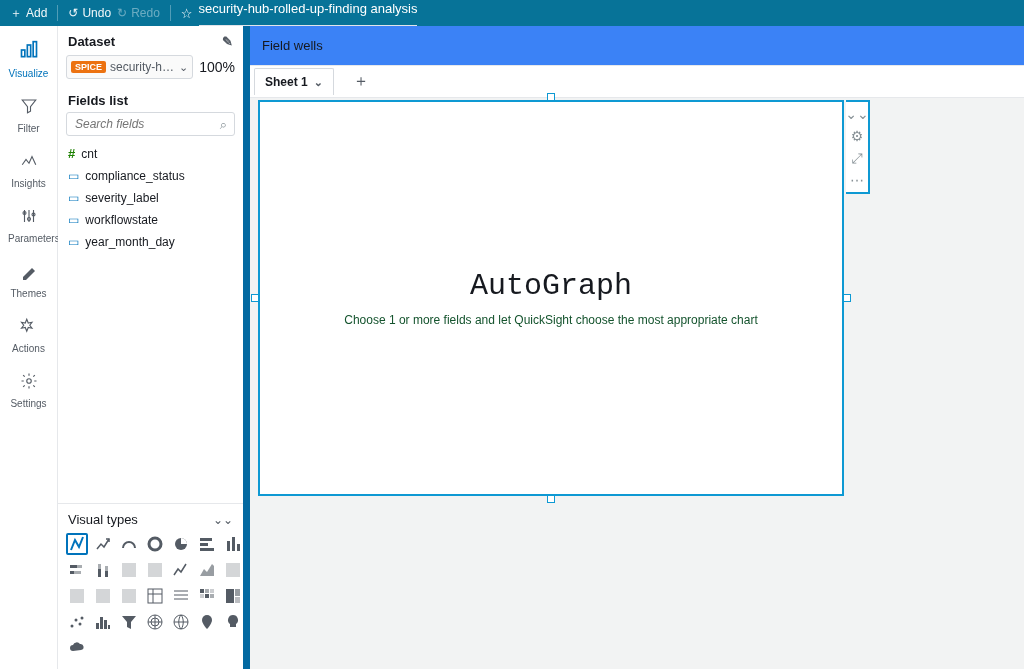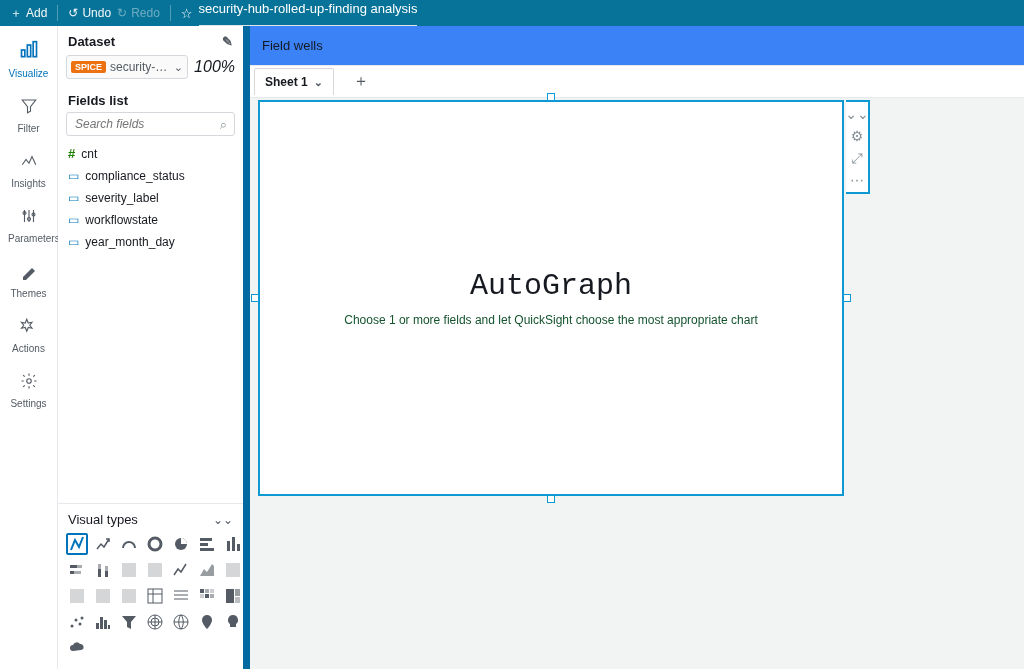--- a/index.html
+++ b/index.html
@@ -20,21 +20,21 @@
 
   
   .panel { position: absolute; top: 26px; left: 58px; width: 192px; height: 643px; background: #fff; border-right: 7px solid #0369a1; display: flex; flex-direction: column; }
   .panel-head { display: flex; justify-content: space-between; align-items: center; padding: 8px 10px 6px; font-size: 13px; font-weight: 700; }
   .panel-head .pencil { font-size: 13px; cursor: pointer; color:#545b64;}
   .dataset-row { display: flex; align-items: center; padding: 0 8px 8px; gap: 6px; }
   .dataset-chip { flex: 1; display: flex; align-items: center; border: 1px solid #d5d9de; border-radius: 3px; height: 24px; padding: 0 4px; gap: 4px; overflow: hidden; background:#fafafa; }
   .spice { background: #ec7211; color: #fff; font-size: 9px; font-weight: 700; padding: 1px 4px; border-radius: 2px; }
   .chip-text { font-size: 12px; color: #545b64; white-space: nowrap; overflow: hidden; text-overflow: ellipsis; flex: 1; }
   .chevdown { color: #545b64; font-size: 11px; }
-  .pct { font-size: 16px; color: #16191f; font-style: italic; }
+  .pct { font-size: 14px; color: #16191f; }
   .section-title { padding: 6px 10px 4px; font-size: 13px; font-weight: 700; }
   .search-wrap { margin: 0 8px 6px; position: relative; }
   .search-input { width: 100%; height: 24px; border: 1px solid #d5d9de; border-radius: 3px; padding: 0 24px 0 8px; font-size: 12px; font-style: italic; color: #879196; }
   .search-icon { position: absolute; right: 8px; top: 5px; color: #879196; font-size: 13px; }
   .field { display: flex; align-items: center; gap: 6px; padding: 4px 10px; font-size: 12px; color: #16191f; cursor: grab; }
   .fld-num { color: #1d8102; font-weight: 700; font-size: 13px; }
   .fld-str { color: #0073bb; font-size: 12px; }
 
   
   .visual-types { border-top: 1px solid #e6e8eb; padding: 6px 8px 10px; }

